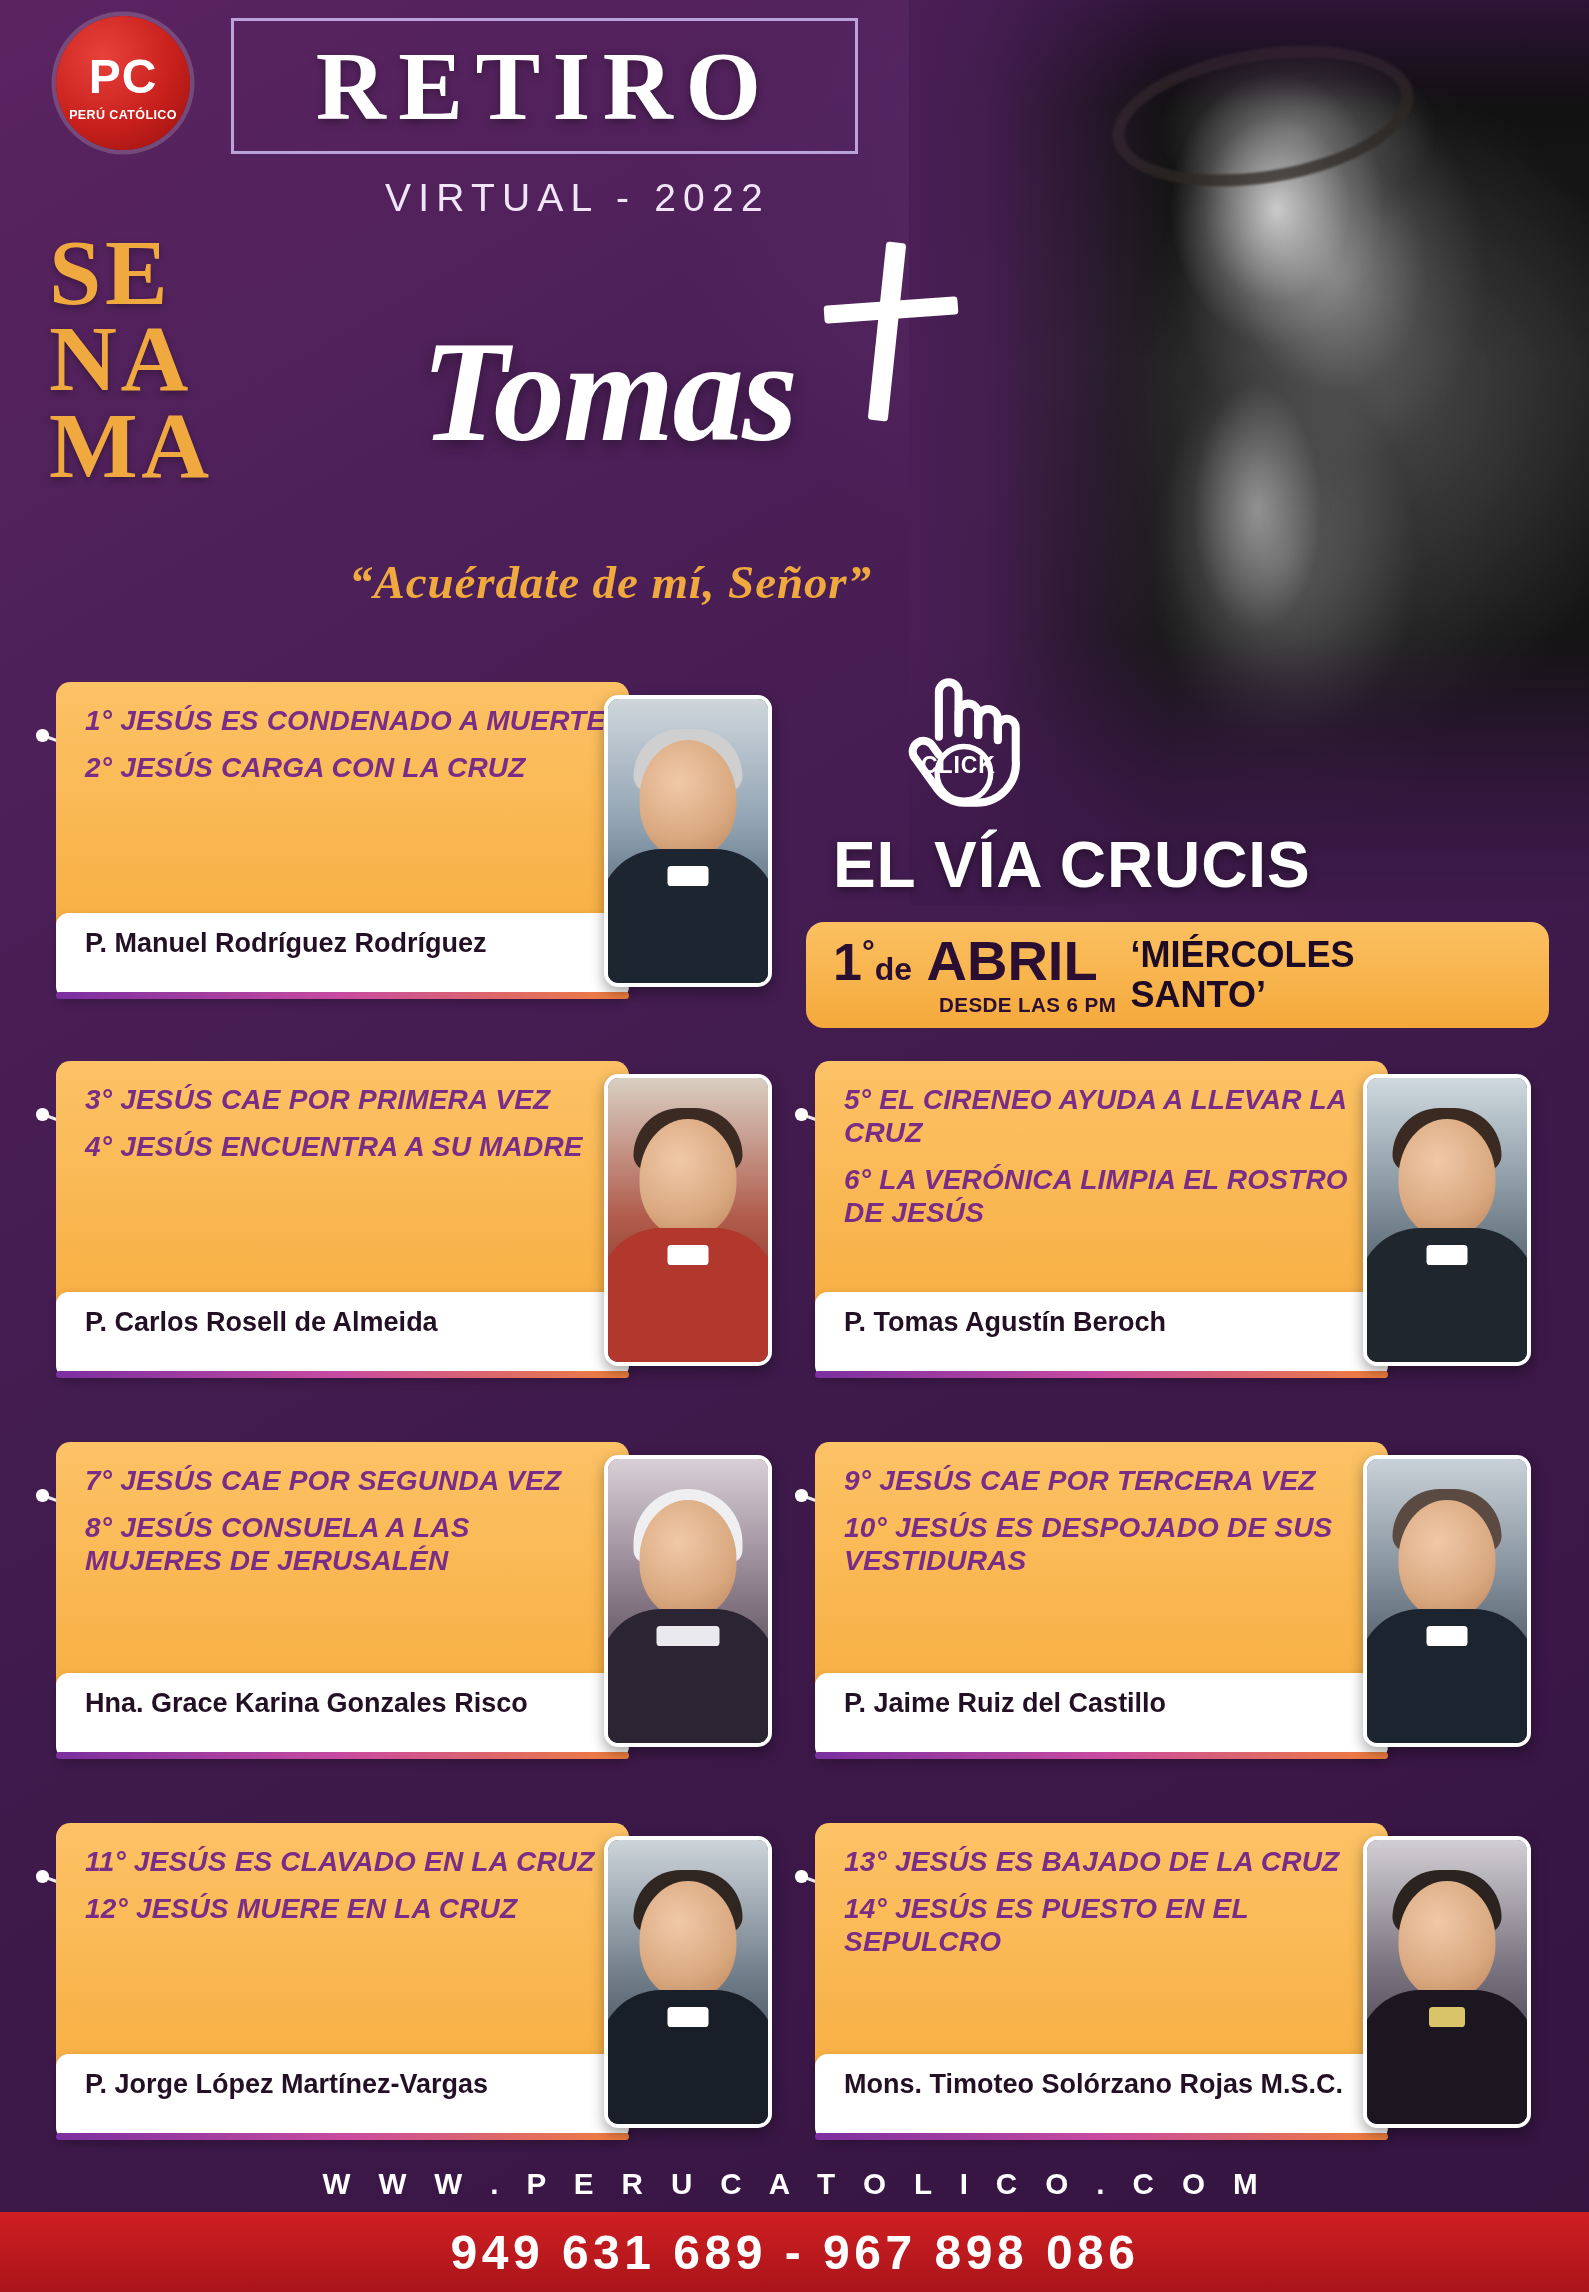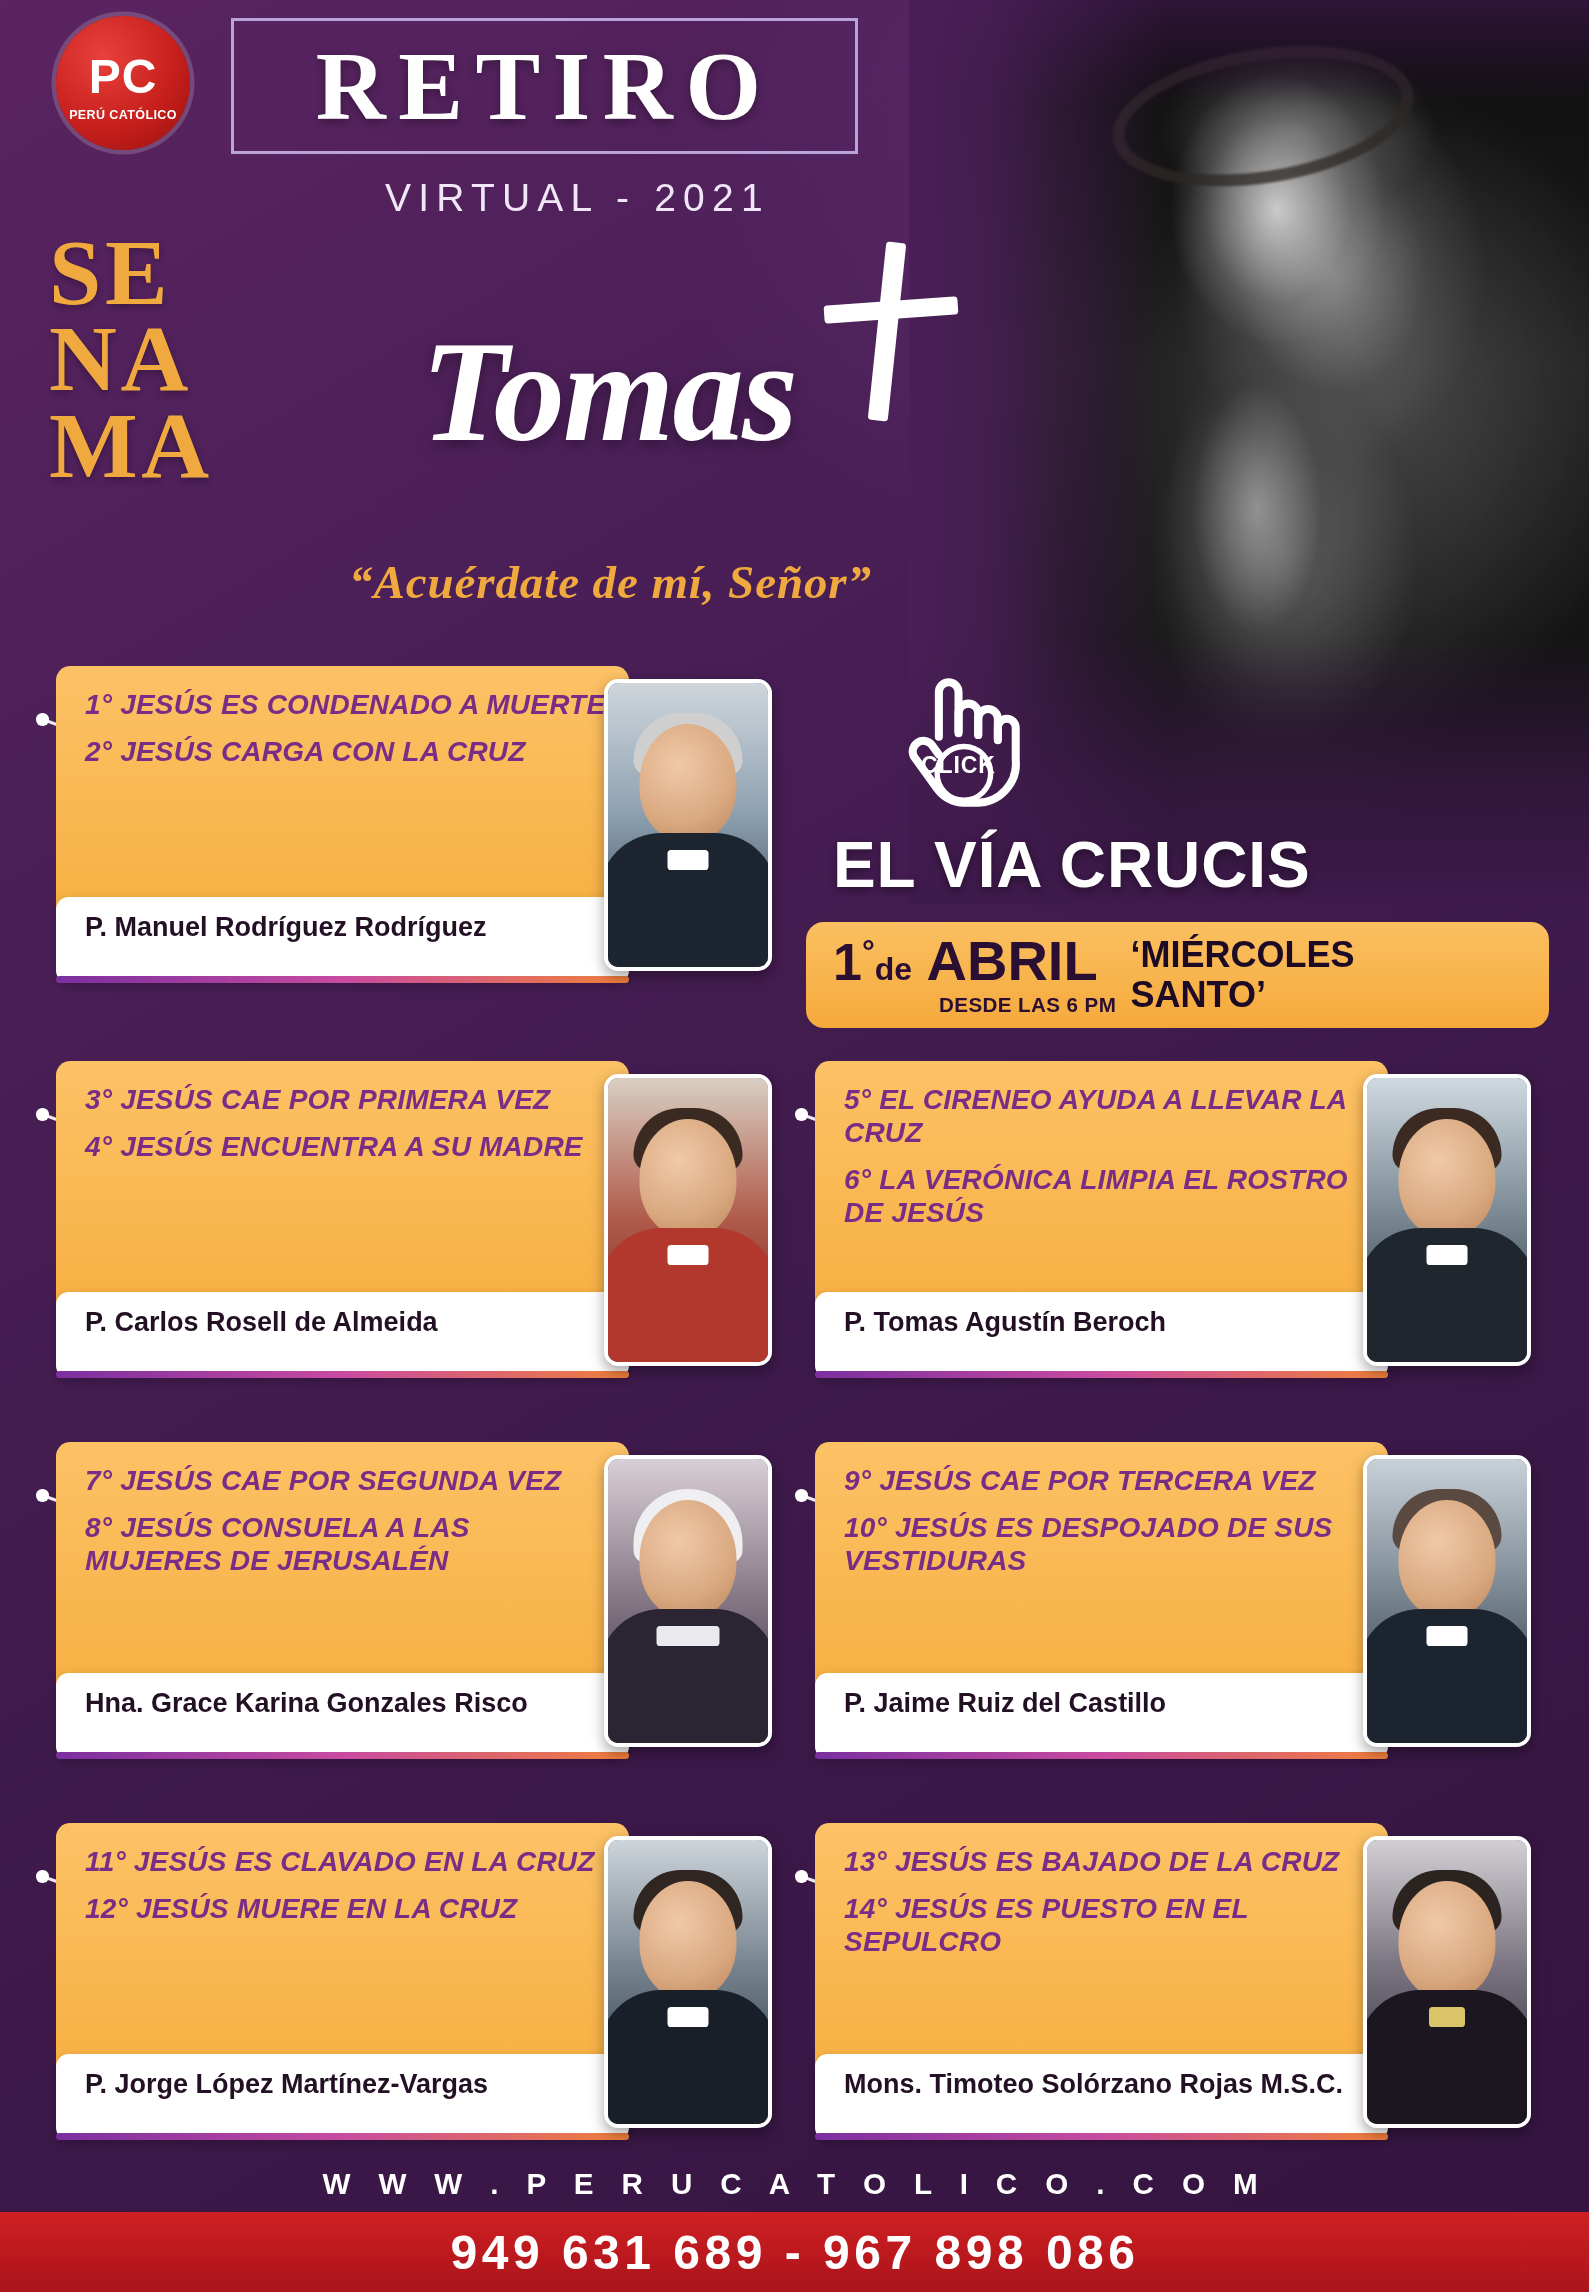--- a/index.html
+++ b/index.html
@@ -305,21 +305,21 @@
   <div class="logo">
     <div class="logo-circle">
       <div class="logo-pc">PC</div>
       <div class="logo-sub">PERÚ CATÓLICO</div>
     </div>
   </div>
 
   <div class="retiro-box">
     <span class="retiro-text">RETIRO</span>
   </div>
-  <div class="virtual-text">VIRTUAL - 2021</div>
+  <div class="virtual-text">VIRTUAL - 2022</div>
 
   <div class="semana">
     <div>SE</div>
     <div>NA</div>
     <div>MA</div>
   </div>
 
   <div class="brush-cross"></div>
   <div class="santa">Tomas</div>
   <div class="quote">“Acuérdate de mí, Señor”</div>
@@ -346,21 +346,21 @@
         <span class="abril">ABRIL</span>
       </div>
       <div class="date-sub">DESDE LAS 6 PM</div>
     </div>
     <div class="date-right">
       <div>‘MIÉRCOLES</div>
       <div>SANTO’</div>
     </div>
   </div>
 
-  <div class="card" style="left:56px; top:666px;">
+  <div class="card" style="left:56px; top:682px;">
     <span class="tick"></span>
     <span class="tickline"></span>
     <div class="body">
       <div class="title">1° JESÚS ES CONDENADO A MUERTE</div>
       <div class="title">2° JESÚS CARGA CON LA CRUZ</div>
     </div>
     <div class="name-plate">
       <div class="name">P. Manuel Rodríguez Rodríguez</div>
       <div class="underline"></div>
     </div>

